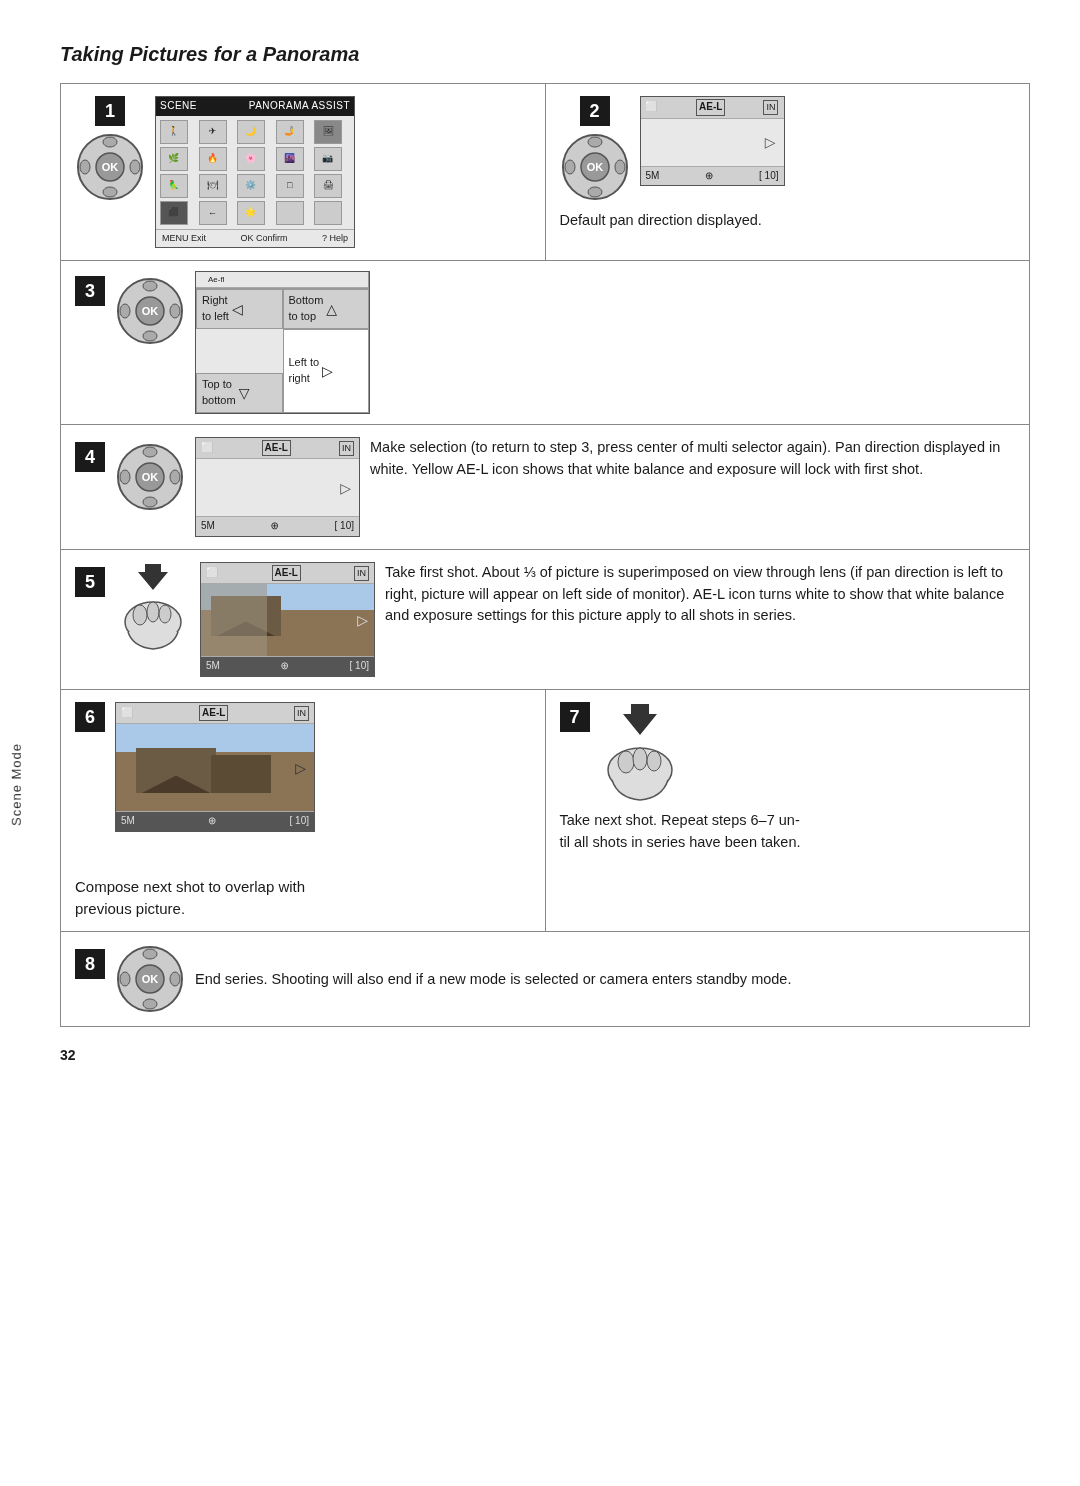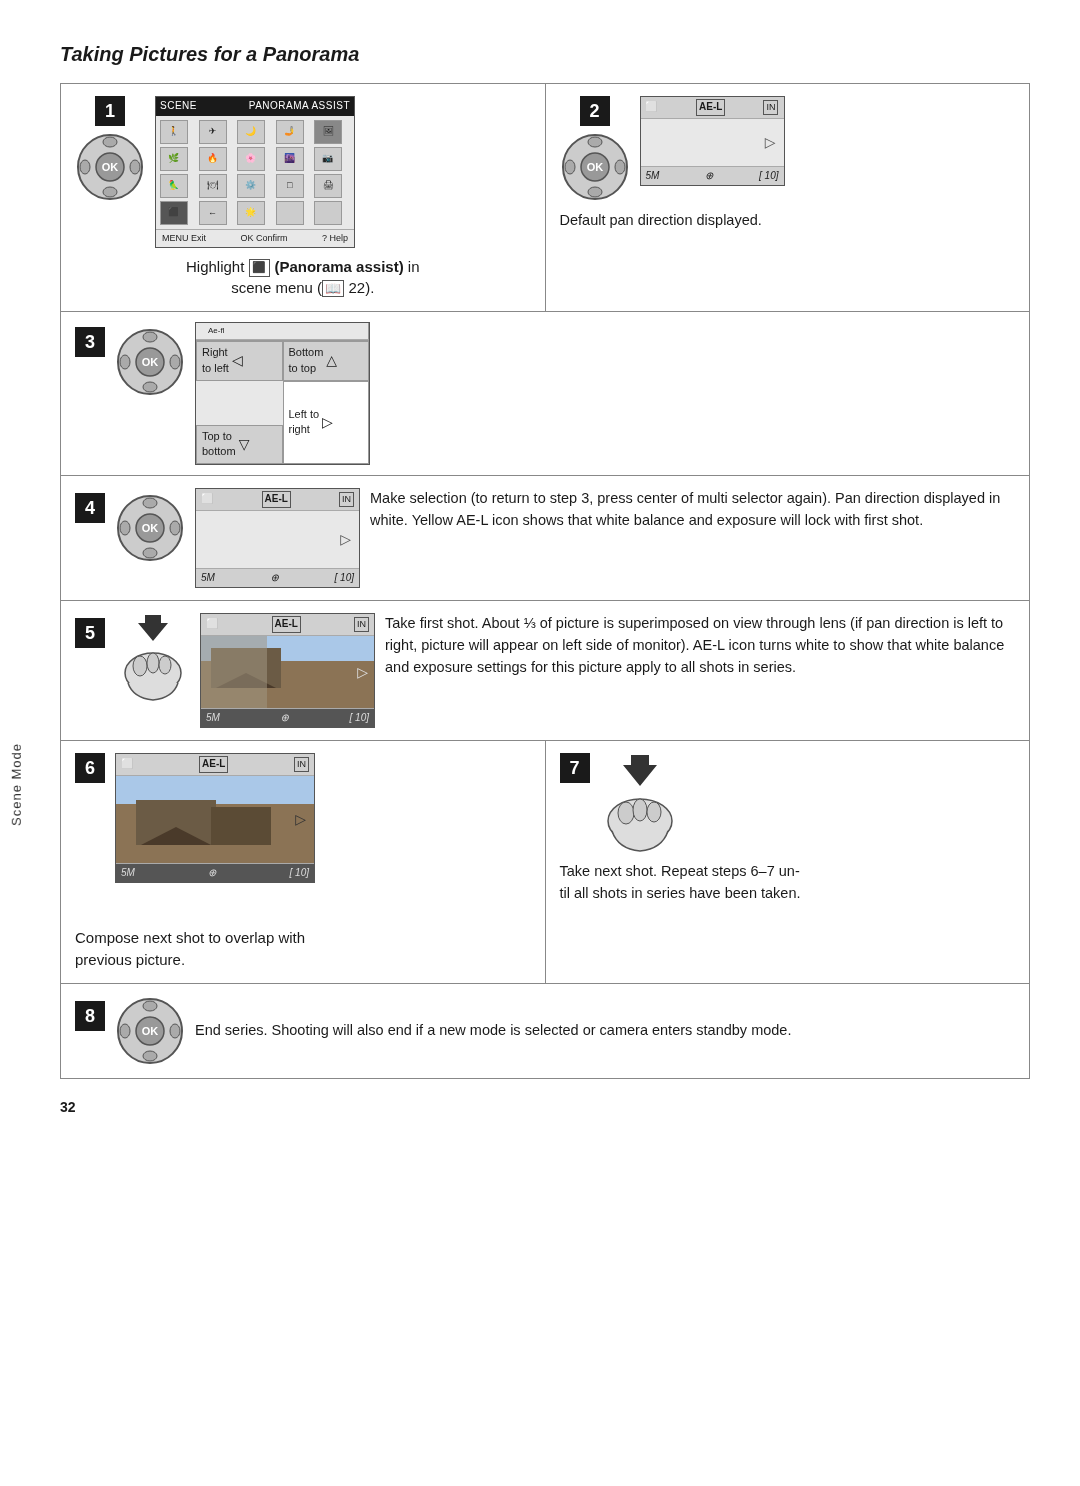--- a/index.html
+++ b/index.html
@@ -88,21 +88,20 @@
       border-bottom: 1px solid #aaa;
     }
     .screen-bottom-bar {
       display: flex;
       justify-content: space-between;
       align-items: flex-end;
       padding: 2px 5px;
       font-size: 10px;
       background: #d0d0d0;
       border-top: 1px solid #aaa;
-      font-style: italic;
     }
     .arrow-right {
       font-size: 14px;
       color: #555;
     }
     
     .panorama-menu {
       border: 1.5px solid #555;
       background: #e8e8e8;
       width: 200px;
@@ -270,24 +269,20 @@
             <div class="menu-icon-cell"></div>
           </div>
           <div class="menu-bottom">
             <span>MENU Exit</span>
             <span>OK Confirm</span>
             <span>? Help</span>
           </div>
         </div>
       </div>
 
-      <div style="font-size:15px; text-align:center; width:100%;">
-        Highlight <span style="display:inline-block;border:1.5px solid #555; padding:0 3px; font-size:11px; vertical-align:middle;">⬛</span> <strong>(Panorama assist)</strong> in<br>
-        scene menu (<span style="font-size:13px; vertical-align:middle; border:1px solid #555; padding:0 2px;">📖</span> 22).
-      </div>
     </div>
 
     <div class="cell cell-half" style="flex-direction:column; align-items:flex-start; gap:8px;">
       <div style="display:flex; align-items:flex-start; gap:10px;">
         <div style="display:flex; flex-direction:column; align-items:center; gap:6px;">
           <div class="step-badge">2</div>
           <div class="multi-selector">
             <svg viewBox="0 0 70 70">
               <circle cx="35" cy="35" r="32" fill="#ccc" stroke="#555" stroke-width="2"></circle>
               <circle cx="35" cy="35" r="14" fill="#999" stroke="#555" stroke-width="1.5"></circle>

